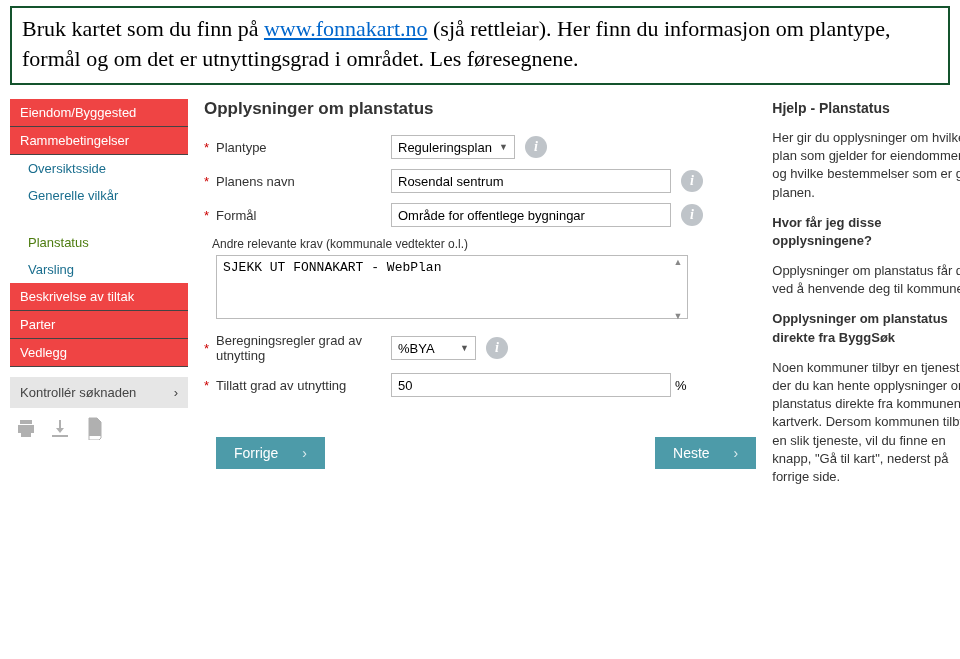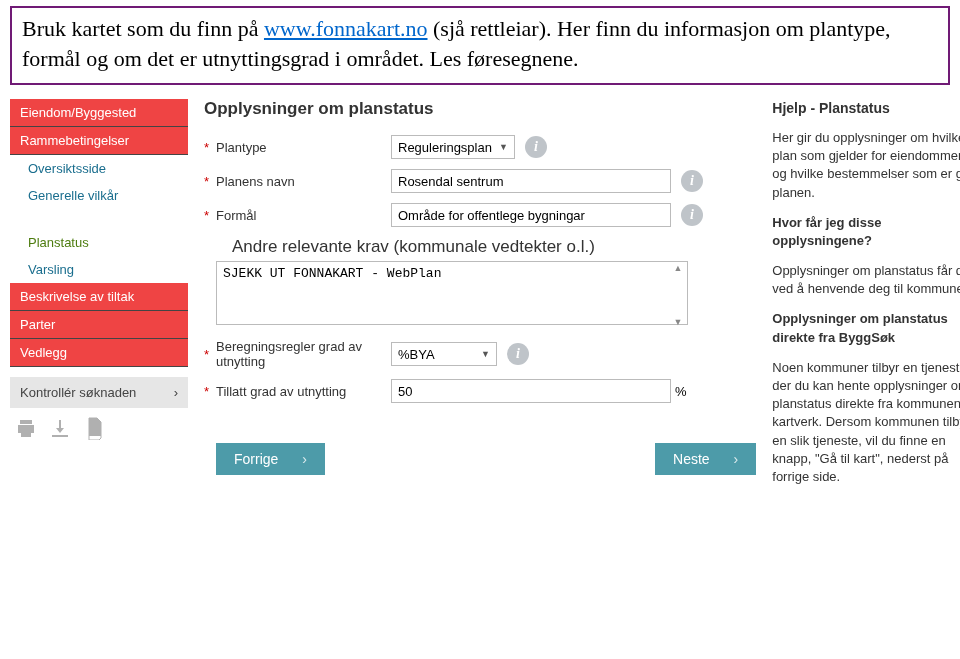--- a/index.html
+++ b/index.html
@@ -1,19 +1,19 @@
 <!DOCTYPE html>
 <html><head>
 <meta charset="utf-8">
 <style>
   * { box-sizing: border-box; margin: 0; padding: 0; }
   body { font-family: "Segoe UI", Arial, sans-serif; background: #fff; width: 960px; }
   
   .banner {
-    border: 2px solid #701a75;
+    border: 2px solid #14532d;
     margin: 6px 10px 14px 10px;
     padding: 6px 10px 10px 10px;
     font-family: "Comic Sans MS", "Segoe Script", cursive;
     font-size: 22px;
     line-height: 1.35;
     color: #000;
   }
   .banner a { color: #0066cc; text-decoration: underline; }
   
   .app {
@@ -59,30 +59,30 @@
   .form-row label { width: 175px; color: #333; }
   .form-row input[type=text], .form-row select, .form-row .select-like {
     font-size: 13px; padding: 3px 6px;
     border: 1px solid #bbb; background: #fff;
     height: 24px;
   }
   .select-like {
     display: inline-flex; align-items: center; justify-content: space-between;
     width: 124px; cursor: pointer;
   }
-  .select-like.small { width: 106px; gap: 10px; }
+  .select-like.small { width: 85px; gap: 10px; }
   .caret { font-size: 9px; color: #555; }
   .info-icon {
     width: 22px; height: 22px; border-radius: 50%;
     background: #bfc4c9; color: #fff; display: inline-flex;
     align-items: center; justify-content: center;
     font-weight: bold; font-style: italic; font-size: 14px;
     margin-left: 10px; font-family: Georgia, serif;
   }
-  .andre-label { font-size: 17px; color: #333; margin: 6px 0 4px 28px; }
+  .andre-label { font-size: 12px; color: #333; margin: 6px 0 4px 8px; }
   .textarea-wrap { margin: 0 0 10px 12px; position: relative; width: 472px; }
   textarea {
     width: 100%; height: 64px; border: 1px solid #bbb;
     font-family: "Courier New", monospace; font-size: 13px;
     padding: 4px 6px; resize: none;
   }
   .ta-scroll {
     position: absolute; right: 2px; top: 2px; bottom: 2px; width: 16px;
     display: flex; flex-direction: column; justify-content: space-between;
     pointer-events: none;

